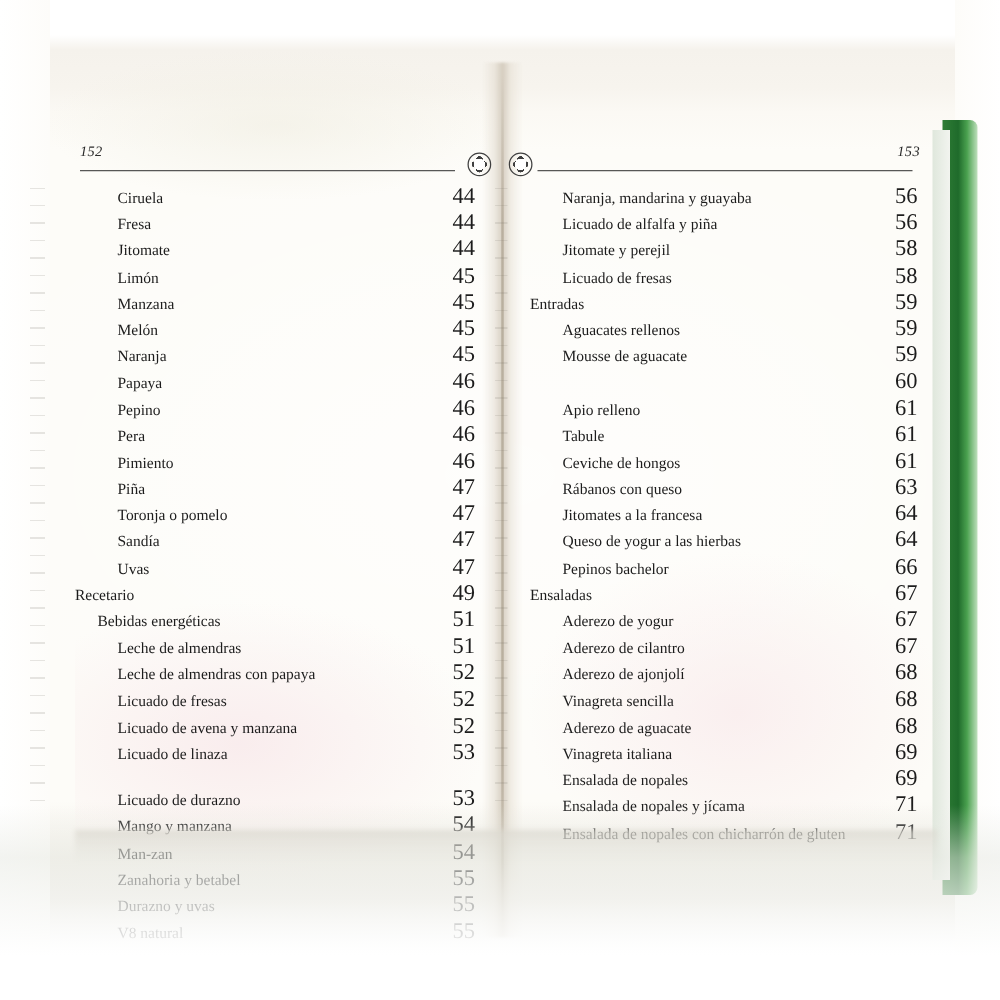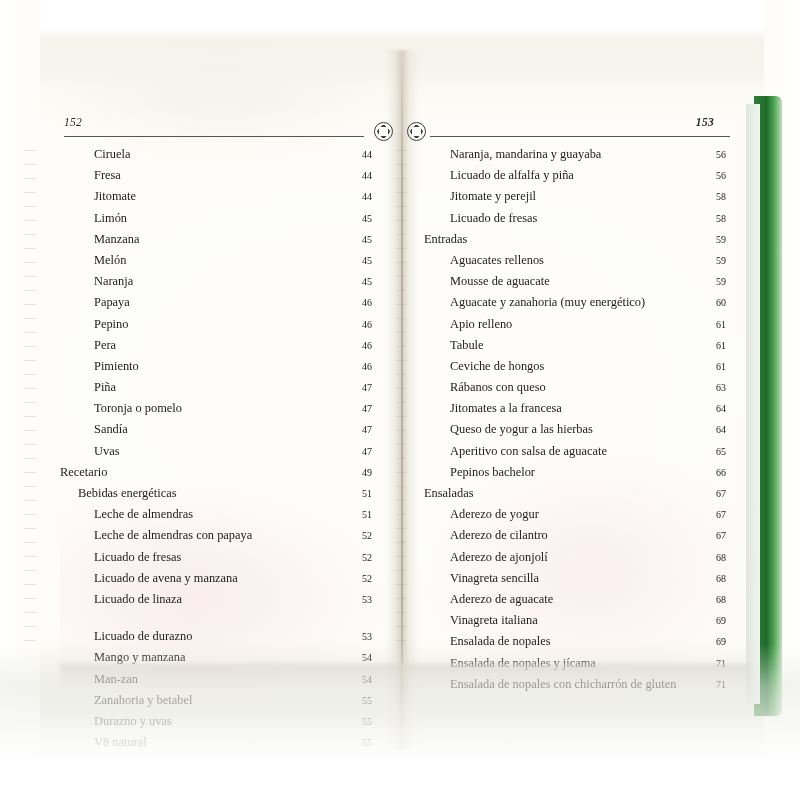--- a/index.html
+++ b/index.html
@@ -129,21 +129,21 @@
 
   .folio {
     position: absolute;
     top: 116px;
     font-style: italic;
     font-size: 11.5px;
     color: #2a2a2a;
     letter-spacing: 0.3px;
   }
   .folio-left { left: 12px; }
-  .folio-right { right: 28px; font-weight: bold; }
+  .folio-right { right: 6px; }
 
   .rule {
     position: absolute;
     top: 136px;
     height: 1px;
     background: #3a3a3a;
     opacity: 0.85;
   }
   .rule-left { left: 12px; width: 300px; }
   .rule-right { left: 18px; width: 300px; }
@@ -197,23 +197,23 @@
     bottom: 1px;
     background-image: radial-gradient(circle, #3a3a3a 0.7px, rgba(0,0,0,0) 0.8px);
     background-size: 5px 12px;
     background-position: 0 7px;
     background-repeat: repeat-x;
     opacity: 0.9;
   }
   .toc-page {
     flex: 0 0 auto;
     width: 26px;
-    text-align: center;
+    text-align: right;
     padding-left: 6px;
-    font-size: 10px;
+    font-size: 18px;
   }
   .page-left .toc-page { margin-right: 12px; }
   .page-right .toc-page { margin-right: 8px; }
 
   
   .edge-marks {
     position: absolute;
     left: 24px;
     top: 150px;
     width: 12px;
@@ -434,21 +434,20 @@
           <span class="toc-label">Aguacates rellenos</span>
           <span class="toc-dots"></span>
           <span class="toc-page">59</span>
         </div>
         <div class="toc-row toc-right-pad-1">
           <span class="toc-label">Mousse de aguacate</span>
           <span class="toc-dots"></span>
           <span class="toc-page">59</span>
         </div>
         <div class="toc-row toc-right-pad-1">
-          <span class="toc-label">Aguacate y zanahoria (muy energético)</span>
           <span class="toc-dots"></span>
           <span class="toc-page">60</span>
         </div>
         <div class="toc-row toc-right-pad-1">
           <span class="toc-label">Apio relleno</span>
           <span class="toc-dots"></span>
           <span class="toc-page">61</span>
         </div>
         <div class="toc-row toc-right-pad-1">
           <span class="toc-label">Tabule</span>
@@ -467,25 +466,20 @@
         </div>
         <div class="toc-row toc-right-pad-1">
           <span class="toc-label">Jitomates a la francesa</span>
           <span class="toc-dots"></span>
           <span class="toc-page">64</span>
         </div>
         <div class="toc-row toc-right-pad-1">
           <span class="toc-label">Queso de yogur a las hierbas</span>
           <span class="toc-dots"></span>
           <span class="toc-page">64</span>
-        </div>
-        <div class="toc-row toc-right-pad-1">
-          <span class="toc-label">Aperitivo con salsa de aguacate</span>
-          <span class="toc-dots"></span>
-          <span class="toc-page">65</span>
         </div>
         <div class="toc-row toc-right-pad-1">
           <span class="toc-label">Pepinos bachelor</span>
           <span class="toc-dots"></span>
           <span class="toc-page">66</span>
         </div>
         <div class="toc-row toc-right-pad-0">
           <span class="toc-label">Ensaladas</span>
           <span class="toc-dots"></span>
           <span class="toc-page">67</span>

